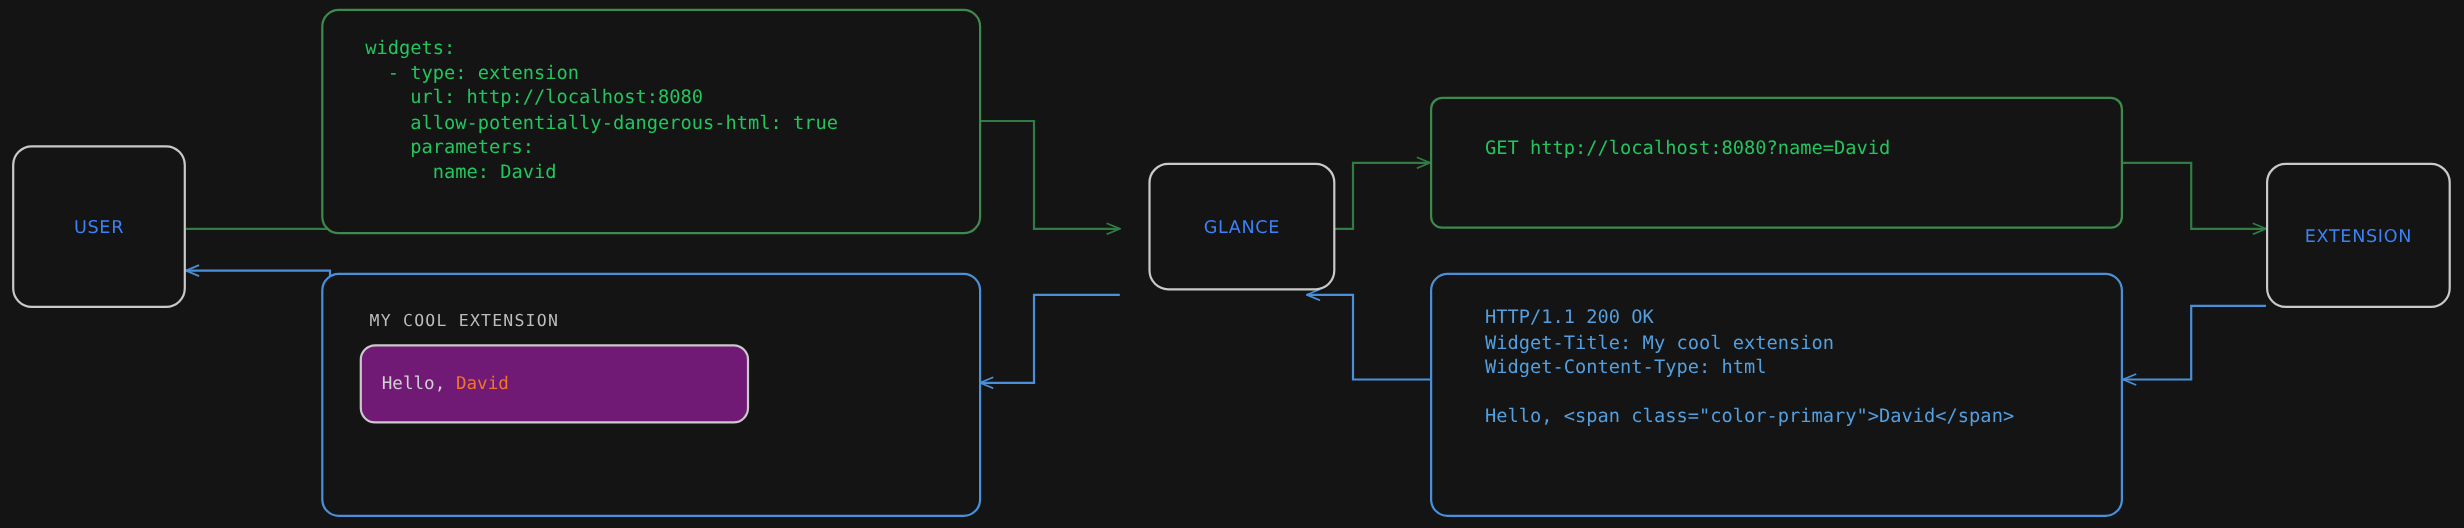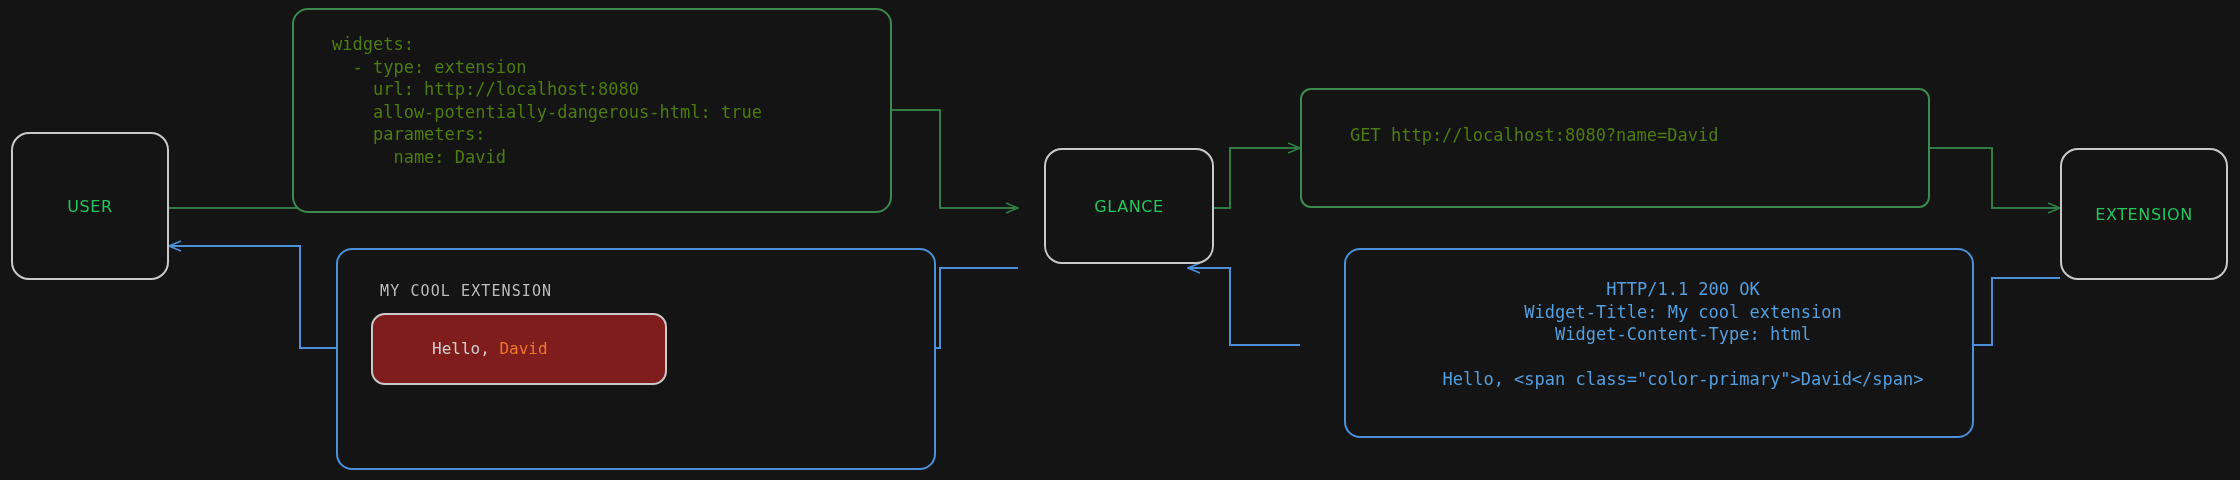--- a/index.html
+++ b/index.html
@@ -29,74 +29,73 @@
     box-sizing: border-box;
     border: 2px solid #c9c9c9;
     border-radius: 18px;
     background: #141414;
     display: flex;
     align-items: center;
     justify-content: center;
     z-index: 3;
   }
   .node-label {
-    color: #22c55e;
+    color: #3b82f6;
     font-family: "DejaVu Sans", "Liberation Sans", sans-serif;
     font-size: 16px;
     letter-spacing: 0.6px;
     white-space: nowrap;
   }
 
   
   .msgbox {
     position: absolute;
     box-sizing: border-box;
     border-width: 2px;
     border-style: solid;
     border-radius: 16px;
     background: #141414;
     z-index: 3;
   }
   .msgbox.green { border-color: #3d8a4e; }
-  .msgbox.blue  { border-color: #4a90d9; margin-left: 44px; }
+  .msgbox.blue  { border-color: #4a90d9; }
 
   .code {
     font-family: "DejaVu Sans Mono", "Liberation Mono", monospace;
     font-size: 17px;
     line-height: 22.5px;
     white-space: pre;
     margin: 0;
   }
-  .code.green { color: #4d7c0f; }
+  .code.green { color: #22c55e; }
   .code.blue  { color: #539fe0; }
 
   .pad-yaml { padding: 23px 0 0 38px; }
   .pad-get  { padding: 34px 0 0 48px; }
   .pad-resp { padding: 28px 0 0 48px; }
 
   
   .widget-title {
     color: #bdbdbd;
     font-family: "DejaVu Sans Mono", "Liberation Mono", monospace;
     font-size: 15px;
     letter-spacing: 1.1px;
     margin: 0;
     padding: 32px 0 0 42px;
   }
   .widget-card {
     position: absolute;
     left: 33px;
     top: 63px;
-    width: 296px;
+    width: 354px;
     height: 72px;
     box-sizing: border-box;
     border: 2px solid #c9c9c9;
     border-radius: 14px;
-    background: #7f1d1d;
-    padding-left: 41px;
+    background: #701a75;
   }
   .widget-card-text {
     font-family: "DejaVu Sans Mono", "Liberation Mono", monospace;
     font-size: 16px;
     color: #d0d0d0;
     margin: 0;
     padding: 24px 0 0 18px;
     white-space: pre;
   }
   .accent { color: #ef7629; }
@@ -157,21 +156,21 @@
     url: http://localhost:8080
     allow-potentially-dangerous-html: true
     parameters:
       name: David</pre>
   </div>
 
   <div class="msgbox green" style="left:1300px; top:88px; width:630px; height:120px;border-radius:11px;">
     <pre class="code green pad-get">GET http://localhost:8080?name=David</pre>
   </div>
 
-  <div class="msgbox blue" style="left:1300px; top:248px; width:630px; height:190px;text-align:center;">
+  <div class="msgbox blue" style="left:1300px; top:248px; width:630px; height:222px;">
     <pre class="code blue pad-resp">HTTP/1.1 200 OK
 Widget-Title: My cool extension
 Widget-Content-Type: html
 
 Hello, &lt;span class="color-primary"&gt;David&lt;/span&gt;</pre>
   </div>
 
   <div class="msgbox blue" style="left:292px; top:248px; width:600px; height:222px;">
     <p class="widget-title">MY COOL EXTENSION</p>
     <div class="widget-card">

